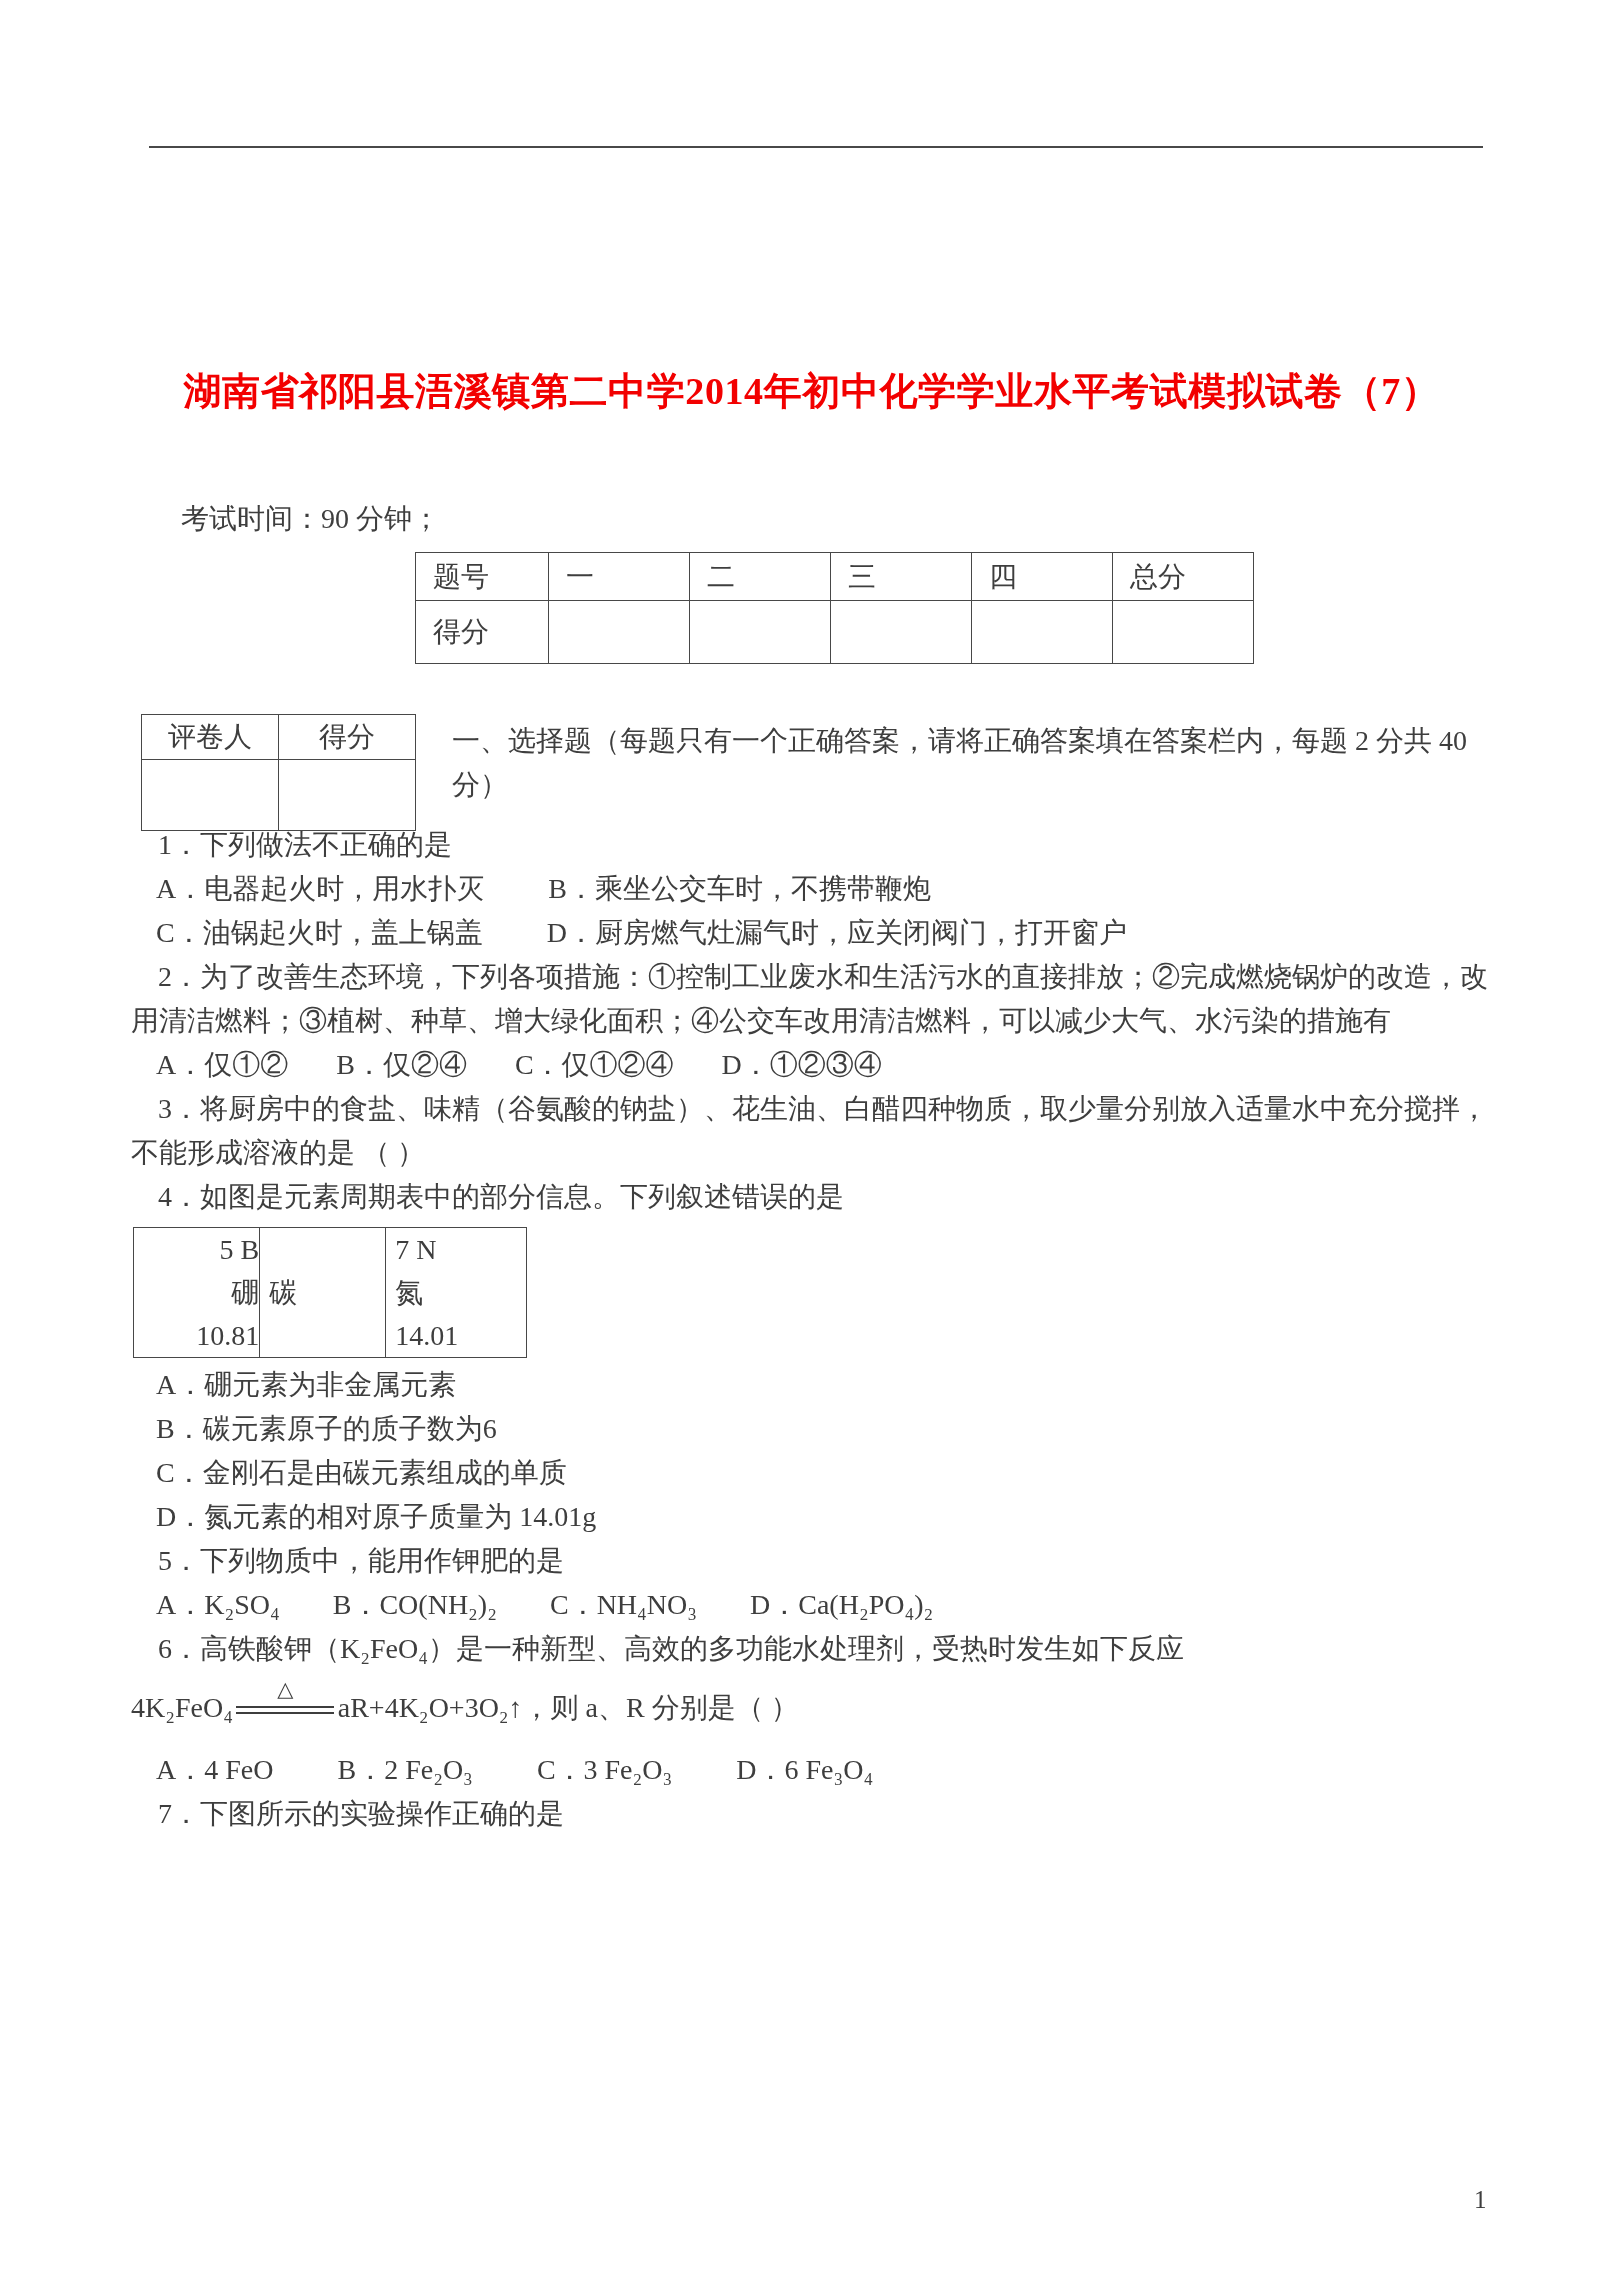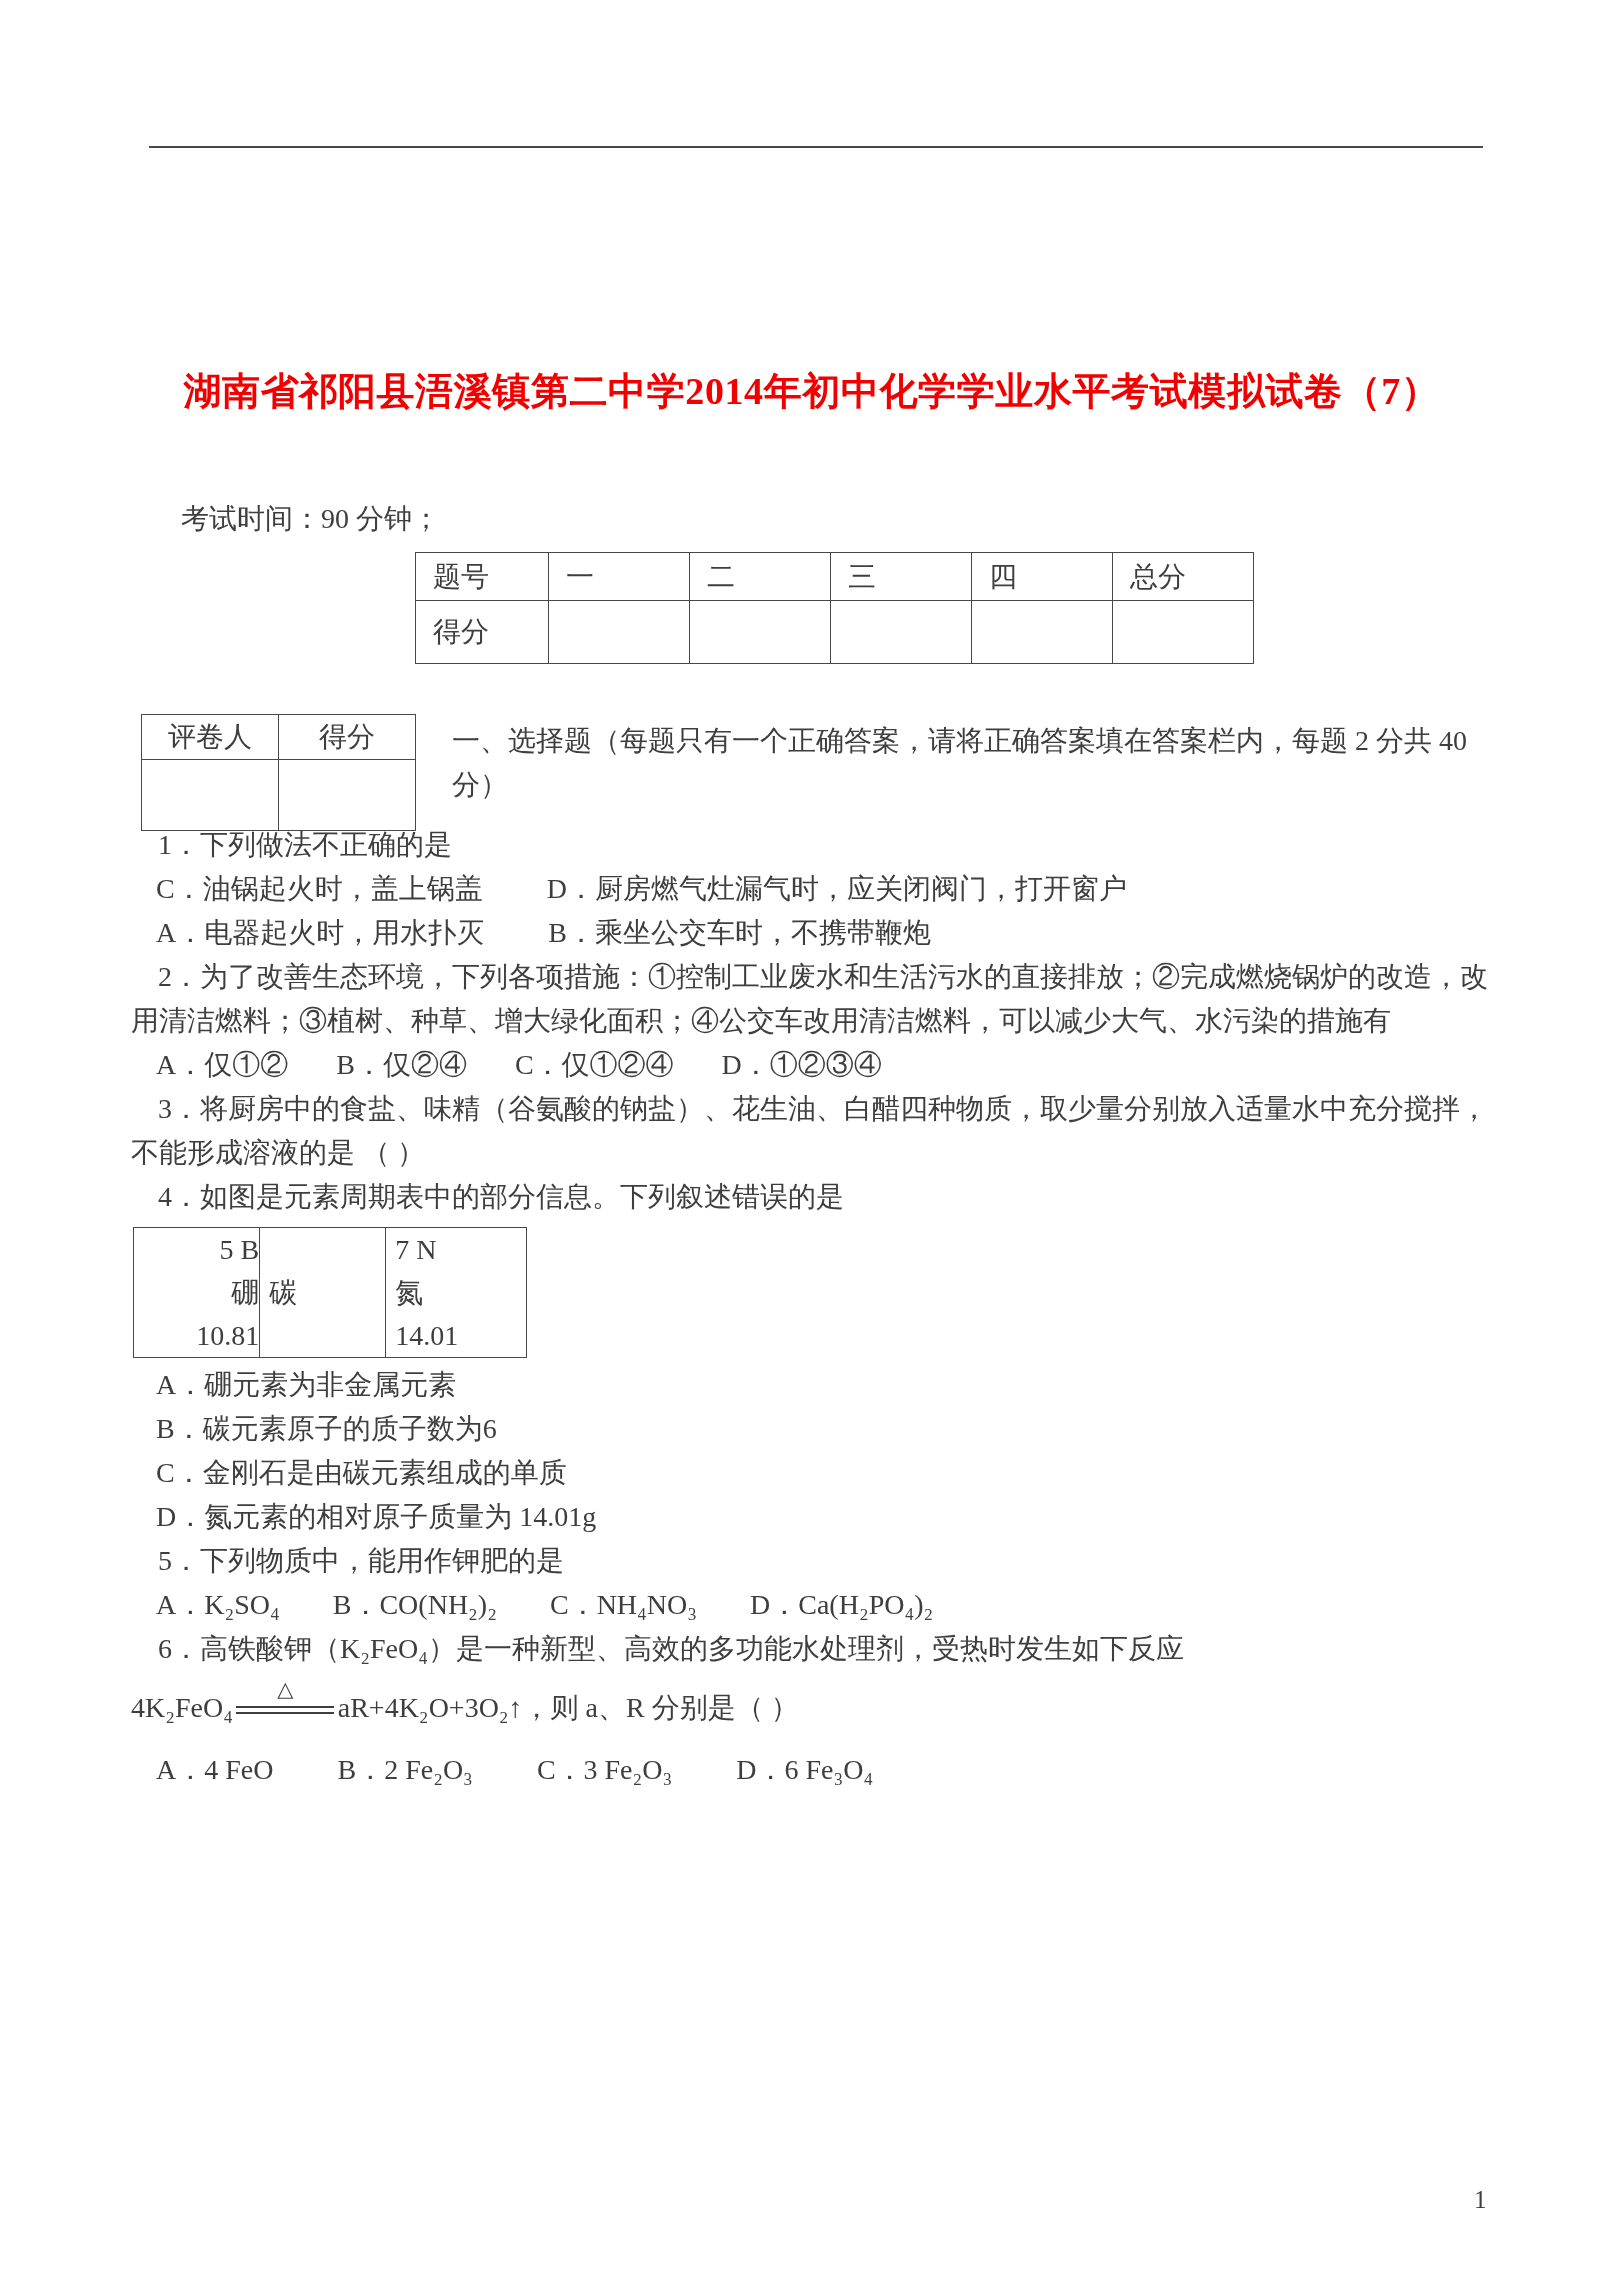--- a/index.html
+++ b/index.html
@@ -156,26 +156,26 @@
   </tr>
 </tbody>
   </table>
 
 <div class="section-heading">一、选择题（每题只有一个正确答案，请将正确答案填在答案栏内，每题 2 分共 40 分）</div>
 
 <div class="questions">
 
   <p class="stem">1．下列做法不正确的是</p>
   <div class="opt-row gap115">
+    <span class="opt">A．电器起火时，用水扑灭</span>
+    <span class="opt">B．乘坐公交车时，不携带鞭炮</span>
+  </div>
+  <div class="opt-row gap115">
     <span class="opt">C．油锅起火时，盖上锅盖</span>
     <span class="opt">D．厨房燃气灶漏气时，应关闭阀门，打开窗户</span>
-  </div>
-  <div class="opt-row gap115">
-    <span class="opt">A．电器起火时，用水扑灭</span>
-    <span class="opt">B．乘坐公交车时，不携带鞭炮</span>
   </div>
 
   <p class="stem">2．为了改善生态环境，下列各项措施：①控制工业废水和生活污水的直接排放；②完成燃烧锅炉的改造，改用清洁燃料；③植树、种草、增大绿化面积；④公交车改用清洁燃料，可以减少大气、水污染的措施有</p>
   <div class="opt-row gap85">
     <span class="opt">A．仅①②</span>
     <span class="opt">B．仅②④</span>
     <span class="opt">C．仅①②④</span>
     <span class="opt">D．①②③④</span>
   </div>
 
@@ -220,17 +220,18 @@
 
   <p class="stem">6．高铁酸钾（K₂FeO₄）是一种新型、高效的多功能水处理剂，受热时发生如下反应</p>
   <p class="equation"><span>4K₂FeO₄</span><span class="rxn-line"><span class="delta">△</span></span><span>aR+4K₂O+3O₂↑，则 a、R 分别是（      ）</span></p>
   <div class="opt-row gap115">
     <span class="opt">A．4 FeO</span>
     <span class="opt">B．2 Fe₂O₃</span>
     <span class="opt">C．3 Fe₂O₃</span>
     <span class="opt">D．6 Fe₃O₄</span>
   </div>
 
+  <p class="stem">7．下图所示的实验操作正确的是</p>
 
 </div>
 
 <div class="page-number">1</div>
 
 
 </body></html>

